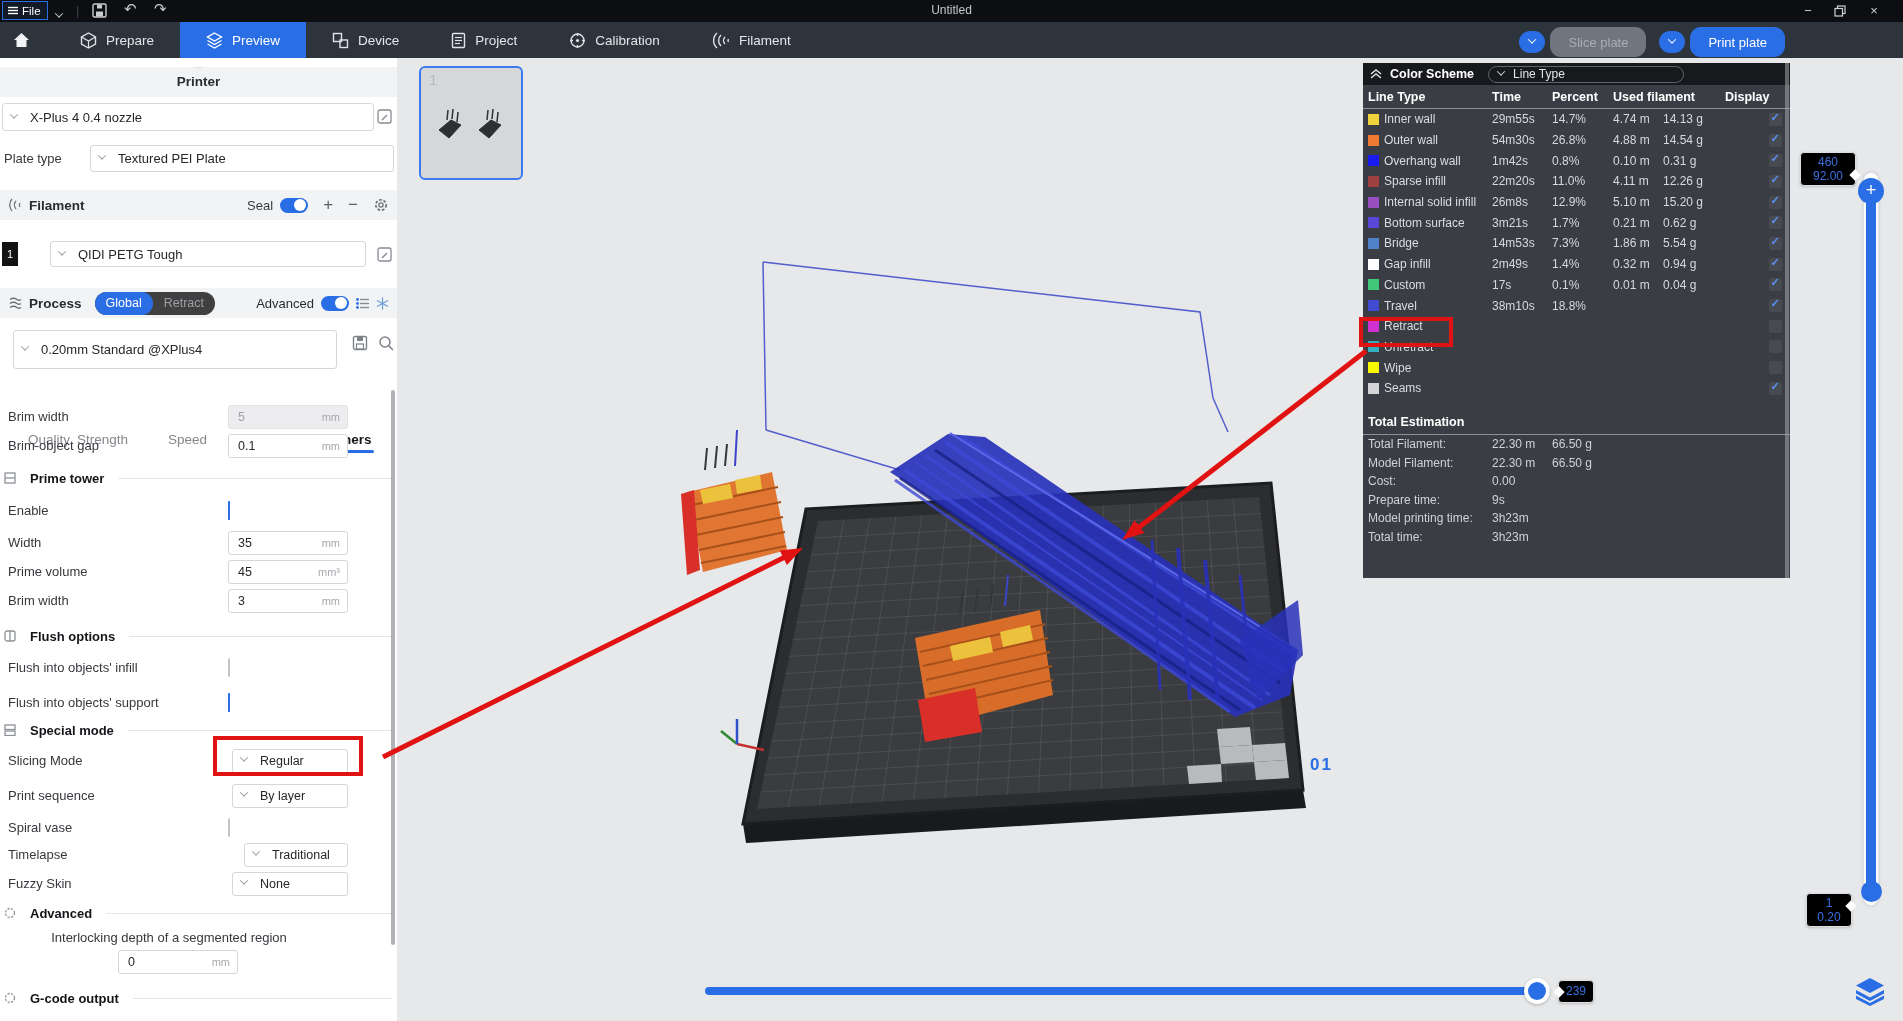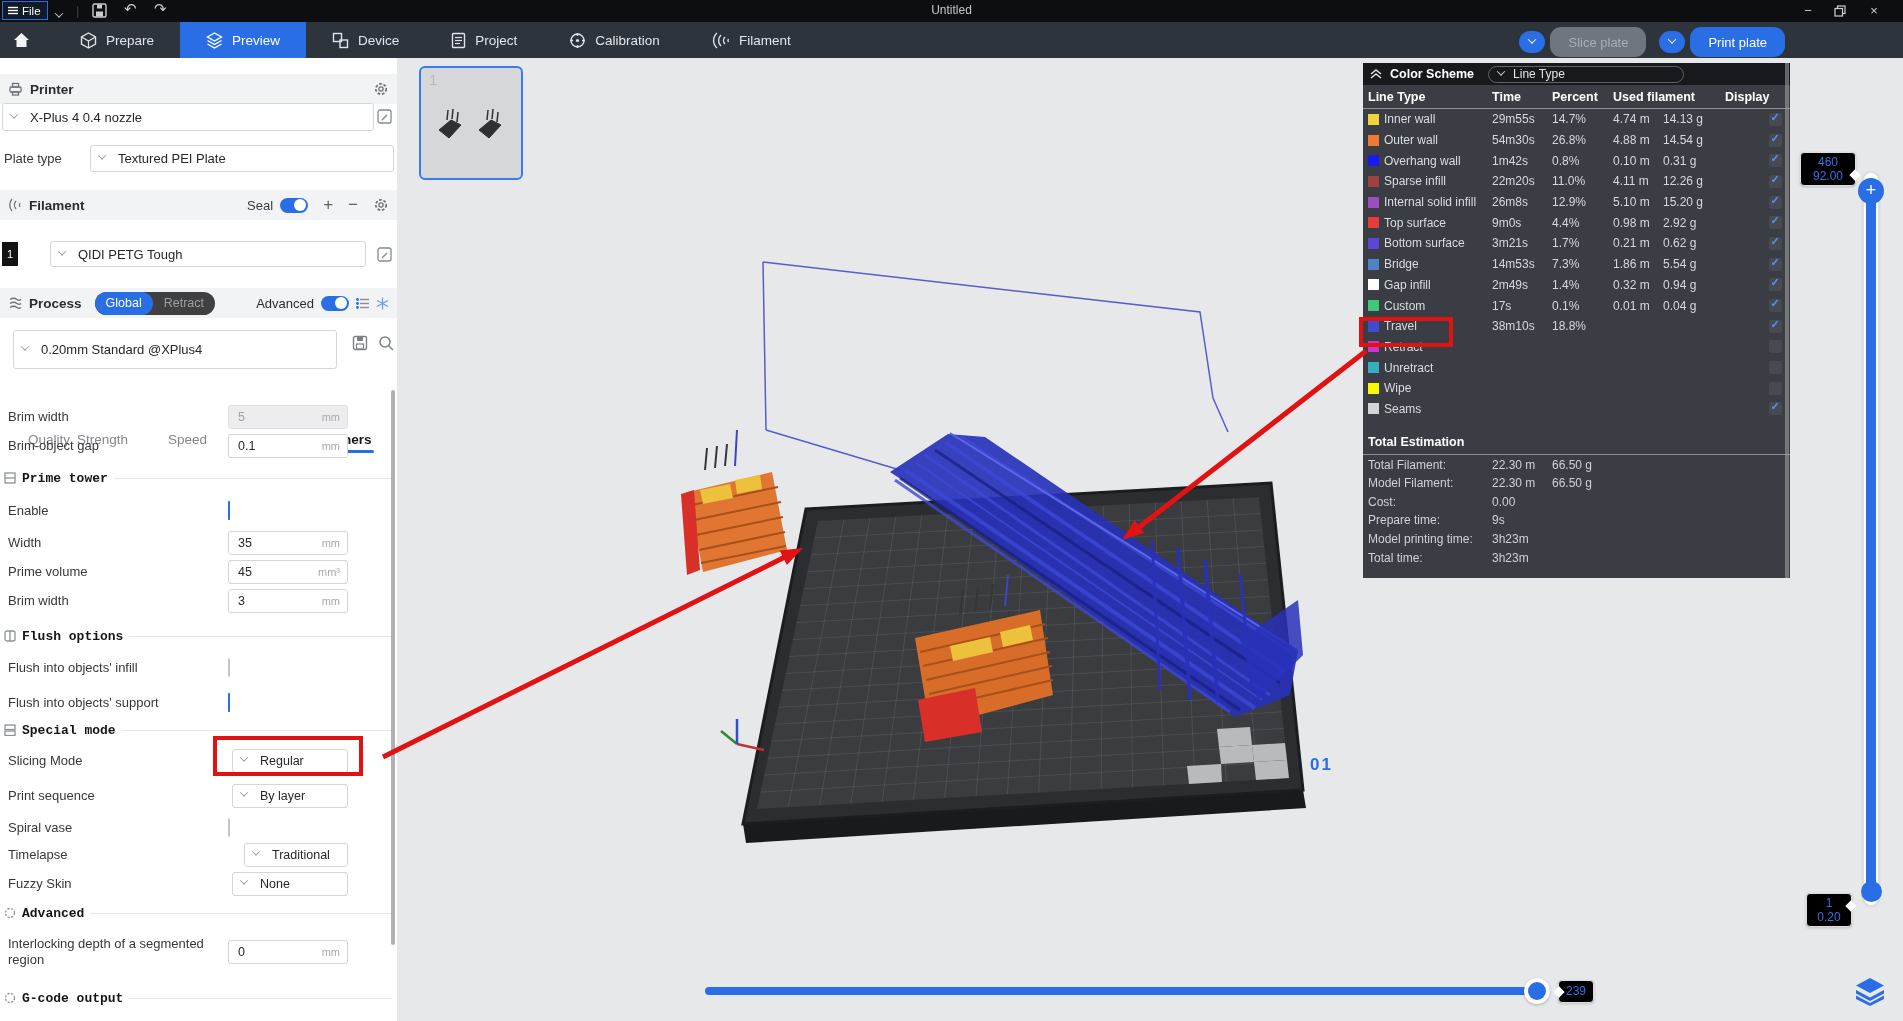--- a/index.html
+++ b/index.html
@@ -41,21 +41,21 @@
   .field .unit { margin-left:auto; padding-right:7px; font-size:11px; color:#a6a8ad; }
   .field.disabled { background:#ededef; border-color:#e1e2e4; }
   .field.disabled .val { color:#a0a2a7; }
   .field.dd .chev { margin-left:8px; margin-right:4px; margin-top:-3px; }
   .prow { position:absolute; left:8px; width:340px; height:25px; display:flex; align-items:center; }
   .plabel { flex:1; font-size:13px; color:#37383d; }
   .pctrl { width:120px; }
   .cb { width:15px; height:15px; border:1px solid #c3c5c9; border-radius:2.5px; background:#fff; position:relative; }
   .cb.checked { background:#2a6ee6; border-color:#2a6ee6; }
   .cb.checked::after { content:"✓"; position:absolute; left:2.5px; top:-1px; color:#fff; font-size:11px; }
-  .pgroup { position:absolute; left:4px; width:388px; height:20px; display:flex; align-items:center; gap:6px;font-family:Liberation Mono, monospace; }
+  .pgroup { position:absolute; left:4px; width:388px; height:20px; display:flex; align-items:center; gap:14px; }
   .gtitle { font-size:13px; font-weight:bold; color:#141519; white-space:nowrap; }
   .grule { flex:1; height:1px; background:#e5e6e8; }
   .ptabs { position:absolute; top:374px; left:0; width:397px; height:24px; font-size:13.5px; }
   .ptab { position:absolute; color:#85878d; }
   .ptab.active { color:#17181b; font-weight:bold; }
   .ptab.active::after { content:""; position:absolute; left:-2px; right:-2px; bottom:-6px; height:3px; background:#2a6ee6; border-radius:2px; }
   .segpill { display:flex; height:23px; border-radius:12px; background:#404040; overflow:hidden; align-items:center; }
   .seg { padding:0 11px; font-size:12.5px; color:#9a9ea6; height:23px; display:flex; align-items:center; }
   .seg.active { background:#2a6ee6; color:#fff; border-radius:12px; }
   #lscroll { position:absolute; left:391px; top:390px; width:4px; height:555px; background:#85888d; opacity:.65; border-radius:2px; }
@@ -357,21 +357,21 @@
     <span class="pillbtn disabled">Slice plate</span>
     <span class="chevbtn" style="margin-left:8px;">
         <span class="chev white" style="margin-top:-2px;"></span>
       </span>
     <span class="pillbtn primary">Print plate</span>
   </div>
 </div>
 
 <div id="leftpanel">
 
-  <div class="band" style="top:16px;">
+  <div class="band" style="top:9px;flex-direction:column;">
     <svg class="icon" width="15" height="14">
       <g fill="none" stroke="#6e7278" stroke-width="1.3">
         <rect x="2" y="5" width="11" height="5" rx="1"></rect>
           <rect x="4.5" y="1.5" width="6" height="3.5"></rect>
           <rect x="4.5" y="10" width="6" height="3"></rect>
       </g>
     </svg>
     <span class="btitle">Printer</span>
     <svg class="icon" style="margin-left:auto;" width="16" height="16">
       <circle cx="8" cy="8" r="5.2" fill="none" stroke="#6e7278" stroke-width="1.7" stroke-dasharray="2.7 1.7"></circle>
@@ -594,21 +594,21 @@
     </span>
   </div>
 
   <div class="pgroup" style="top:845px;">
     <svg class="icon" width="12" height="12">
         <circle cx="6" cy="6" r="4.5" fill="none" stroke="#8d9197" stroke-width="1.3" stroke-dasharray="2.2 1.4"></circle>
       </svg>
     <span class="gtitle">Advanced</span>
       <span class="grule"></span>
   </div>
-  <div class="prow" style="top:872px; height:44px;">
+  <div class="prow" style="top:872px; height:44px;flex-direction:column;">
     <span class="plabel" style="line-height:16px; padding-right:18px;">Interlocking depth of a segmented region</span>
     <span class="field pctrl">
       <span class="val">0</span>
       <span class="unit">mm</span>
     </span>
   </div>
   <div class="pgroup" style="top:930px;">
     <svg class="icon" width="12" height="12">
         <circle cx="6" cy="6" r="4.5" fill="none" stroke="#8d9197" stroke-width="1.3" stroke-dasharray="2.2 1.4"></circle>
       </svg>
@@ -676,29 +676,20 @@
         <span>12.26 g</span>
         <span class="dchk checked"></span>
       </div>
       <div class="csrow">
         <span class="swatch" style="background: rgb(154, 79, 192);"></span>
         <span class="cslabel">Internal solid infill</span>
         <span>26m8s</span>
         <span>12.9%</span>
         <span>5.10 m</span>
         <span>15.20 g</span>
-        <span class="dchk checked"></span>
-      </div>
-      <div class="csrow">
-        <span class="swatch" style="background: rgb(232, 60, 60);"></span>
-        <span class="cslabel">Top surface</span>
-        <span>9m0s</span>
-        <span>4.4%</span>
-        <span>0.98 m</span>
-        <span>2.92 g</span>
         <span class="dchk checked"></span>
       </div>
       <div class="csrow">
         <span class="swatch" style="background: rgb(89, 71, 216);"></span>
         <span class="cslabel">Bottom surface</span>
         <span>3m21s</span>
         <span>1.7%</span>
         <span>0.21 m</span>
         <span>0.62 g</span>
         <span class="dchk checked"></span>

